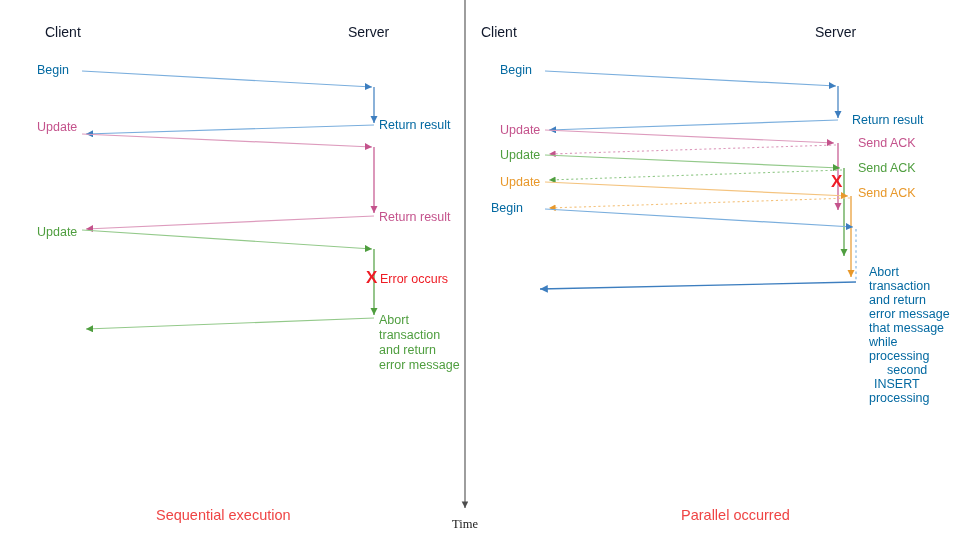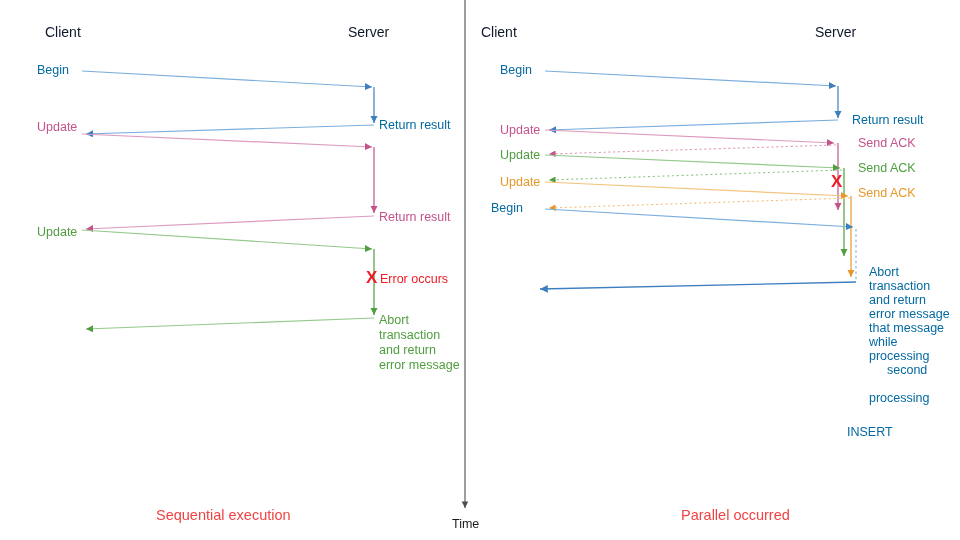--- a/index.html
+++ b/index.html
@@ -10,21 +10,21 @@
     font-family:"Liberation Sans","DejaVu Sans",sans-serif;
     overflow:hidden;
     position:relative;
   }
   #canvas{position:absolute;left:0;top:0;width:960px;height:540px;}
   .lbl{position:absolute;white-space:pre;font-size:12.5px;line-height:14.5px;}
   .actor{
     font-size:14px;color:#0f172a;
   }
   .caption{font-size:14.5px;color:#ef4444;}
-  .timelbl{font-size:12.5px;color:#1a1a1a;}
+  .timelbl{font-size:12.5px;color:#1a1a1a;font-family:Liberation Serif, serif;}
   .blue{color:#0369a1;}
   .pink{color:#c4538c;}
   .green{color:#4f9e3f;}
   .orange{color:#e8982a;}
   .red{color:#ee1c25;font-weight:bold;font-size:17px;line-height:17px;}
 </style>
 </head>
 <body>
 
 <svg id="canvas" viewBox="0 0 960 540" width="960" height="540" xmlns="http://www.w3.org/2000/svg">
@@ -146,18 +146,18 @@
 <div class="lbl red" style="left:831px;top:173px;">X</div>
 
 <div class="lbl blue" style="left:869px;top:265px;">Abort</div>
 <div class="lbl blue" style="left:869px;top:279px;">transaction</div>
 <div class="lbl blue" style="left:869px;top:293px;">and return</div>
 <div class="lbl blue" style="left:869px;top:307px;">error message</div>
 <div class="lbl blue" style="left:869px;top:321px;">that message</div>
 <div class="lbl blue" style="left:869px;top:335px;">while</div>
 <div class="lbl blue" style="left:869px;top:349px;">processing</div>
 <div class="lbl blue" style="left:869px;top:363px;margin-left:18px;">second</div>
-<div class="lbl blue" style="left:847px;top:377px;margin-top:48px;">INSERT</div>
+<div class="lbl blue" style="left:874px;top:377px;">INSERT</div>
 <div class="lbl blue" style="left:869px;top:391px;">processing</div>
 
 <div class="lbl caption" style="left:681px;top:508px;">Parallel occurred</div>
 
 <div class="lbl timelbl" style="left:452px;top:517px;">Time</div>
 
 </body></html>

